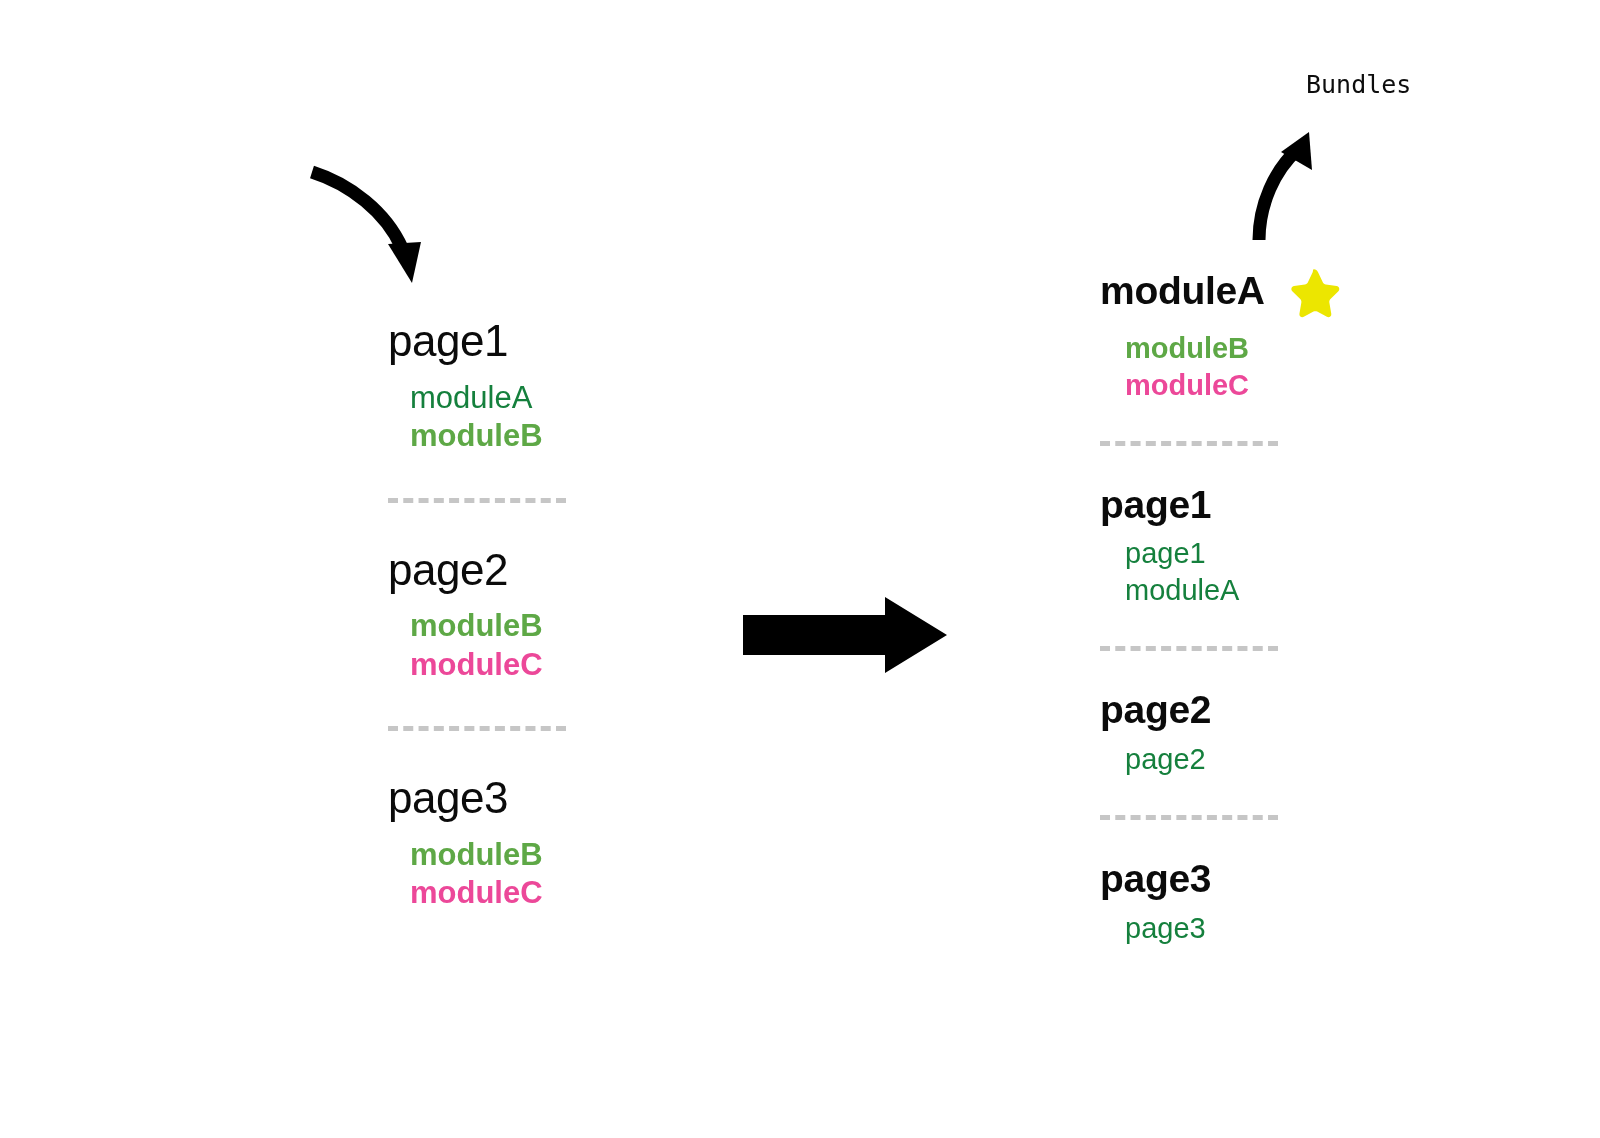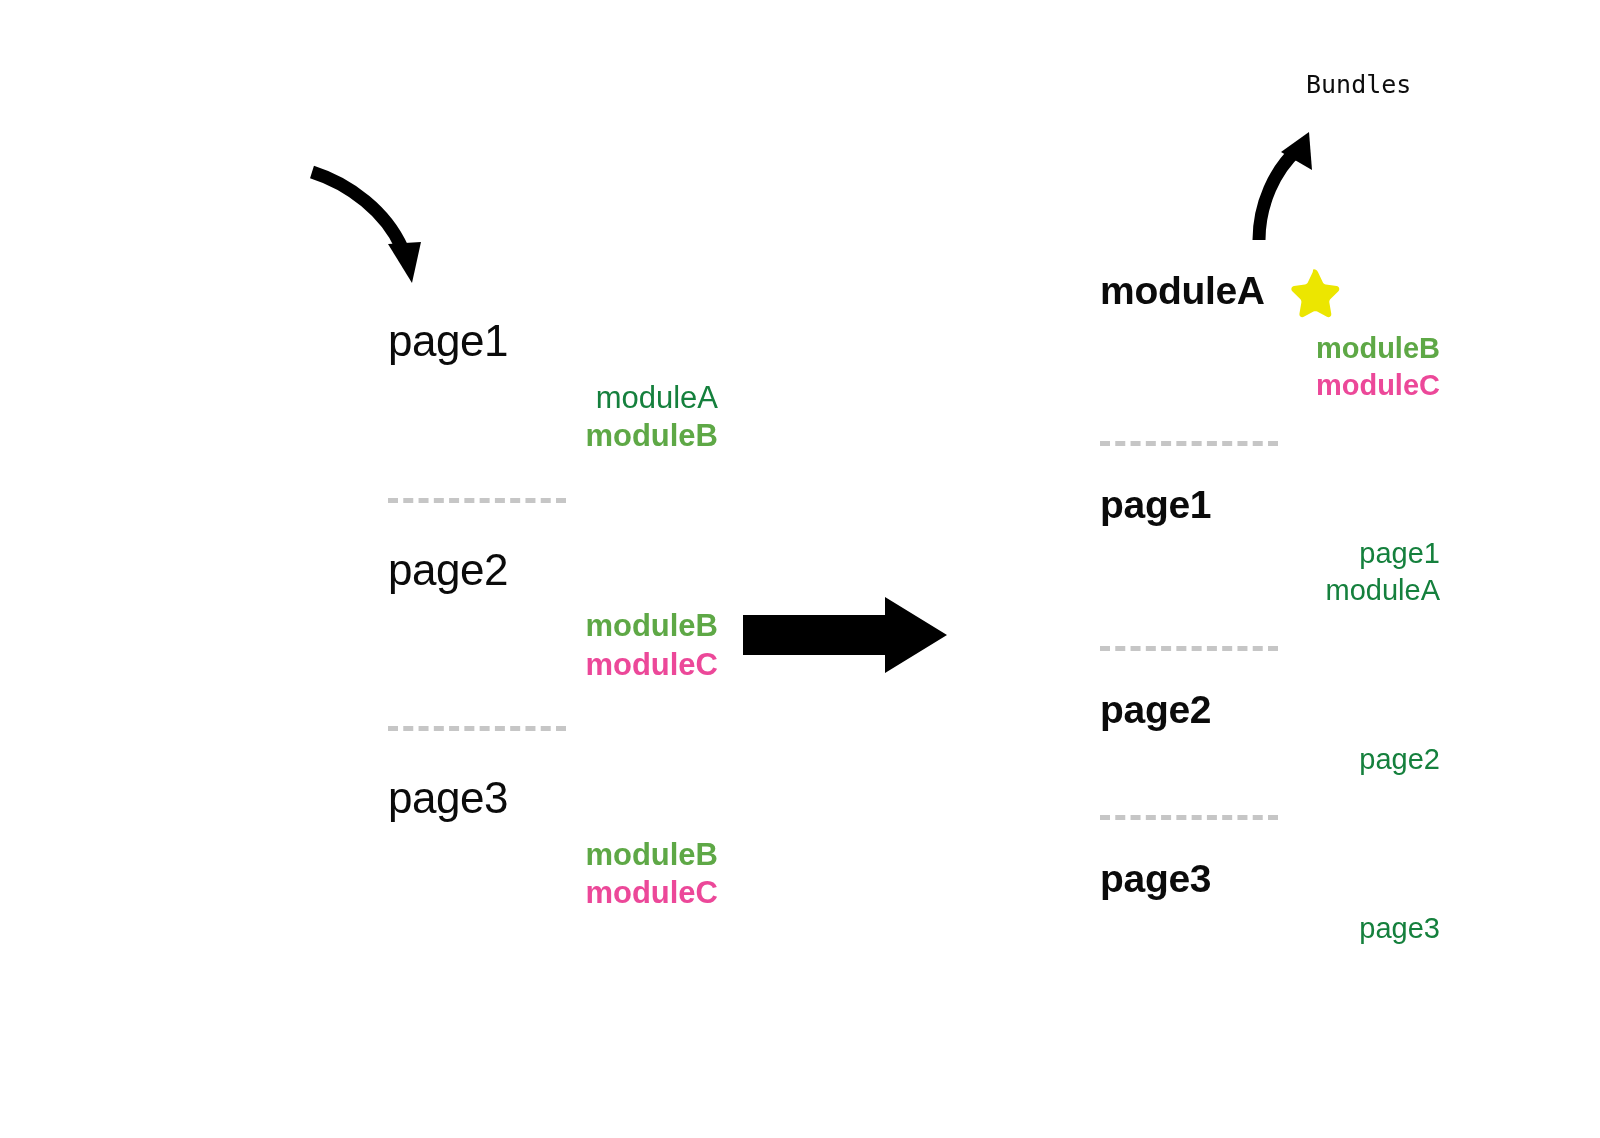--- a/index.html
+++ b/index.html
@@ -60,21 +60,20 @@
     letter-spacing: -0.5px;
   }
   .col-left .group-title  { font-weight: 400; }
   .col-right .group-title { font-weight: 700; font-size: 39px; letter-spacing: -0.3px; }
 
   .module-list {
     list-style: none;
     margin: 0;
     padding: 0;
     padding-left: 22px;
-    text-align: right;
   }
   .col-right .module-list { padding-left: 25px; }
 
   .module {
     font-size: 31px;
     line-height: 1.24;
     color: #15803d;
     font-weight: 400;
     white-space: nowrap;
   }

